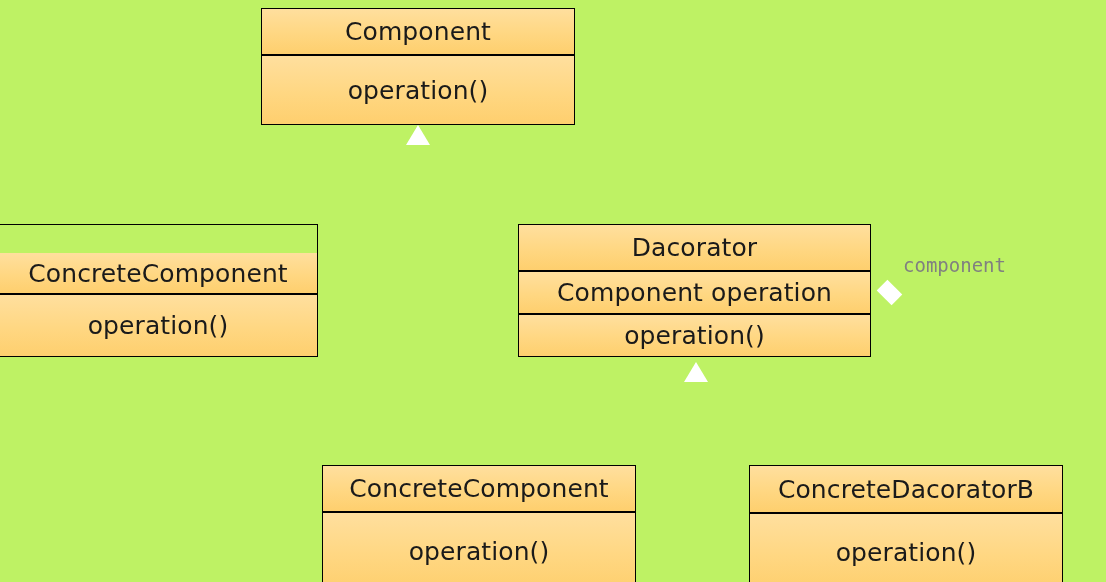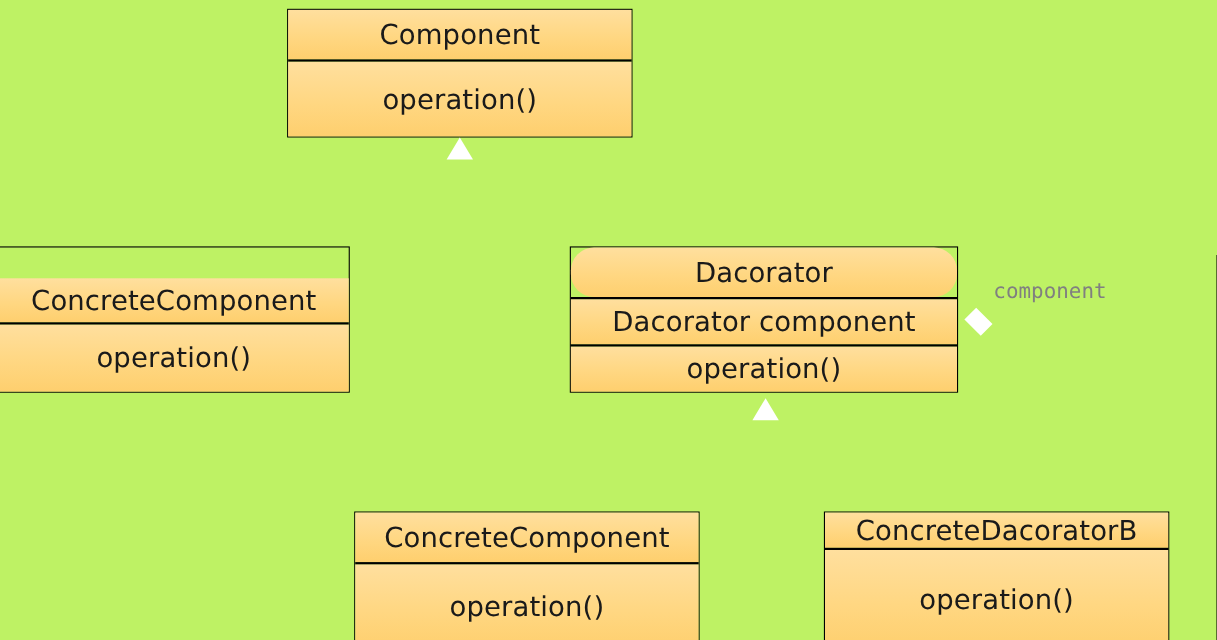--- a/index.html
+++ b/index.html
@@ -91,25 +91,25 @@
   <div class="uml-class" style="left:-2px; top:224px; width:320px; height:133px;">
     <div class="uml-compartment" style="height:40px;margin-top:28px;">
       <span>ConcreteComponent</span>
     </div>
     <div class="uml-compartment" style="flex:1;">
       <span>operation()</span>
     </div>
   </div>
 
   <div class="uml-class" style="left:518px; top:224px; width:353px; height:133px;">
-    <div class="uml-compartment" style="height:45px;border-radius:21px;">
+    <div class="uml-compartment" style="height:45px;">
       <span>Dacorator</span>
     </div>
     <div class="uml-compartment" style="height:43px;">
-      <span>Dacorator component</span>
+      <span>Component operation</span>
     </div>
     <div class="uml-compartment" style="flex:1;">
       <span>operation()</span>
     </div>
   </div>
 
   <div class="agg-diamond" style="left:879px; top:282px;"></div>
 
   <div class="role-label" style="left:903px; top:256px;">component</div>
 
@@ -118,21 +118,21 @@
   <div class="uml-class" style="left:322px; top:465px; width:314px; height:126px;">
     <div class="uml-compartment" style="height:45px;">
       <span>ConcreteComponent</span>
     </div>
     <div class="uml-compartment" style="flex:1;">
       <span>operation()</span>
     </div>
   </div>
 
   <div class="uml-class" style="left:749px; top:465px; width:314px; height:126px;">
-    <div class="uml-compartment" style="height:32px;text-align:right;">
+    <div class="uml-compartment" style="height:46px;text-align:right;">
       <span>ConcreteDacoratorB</span>
     </div>
     <div class="uml-compartment" style="flex:1;">
       <span>operation()</span>
     </div>
   </div>
 
 </div>
 
 </body></html>

